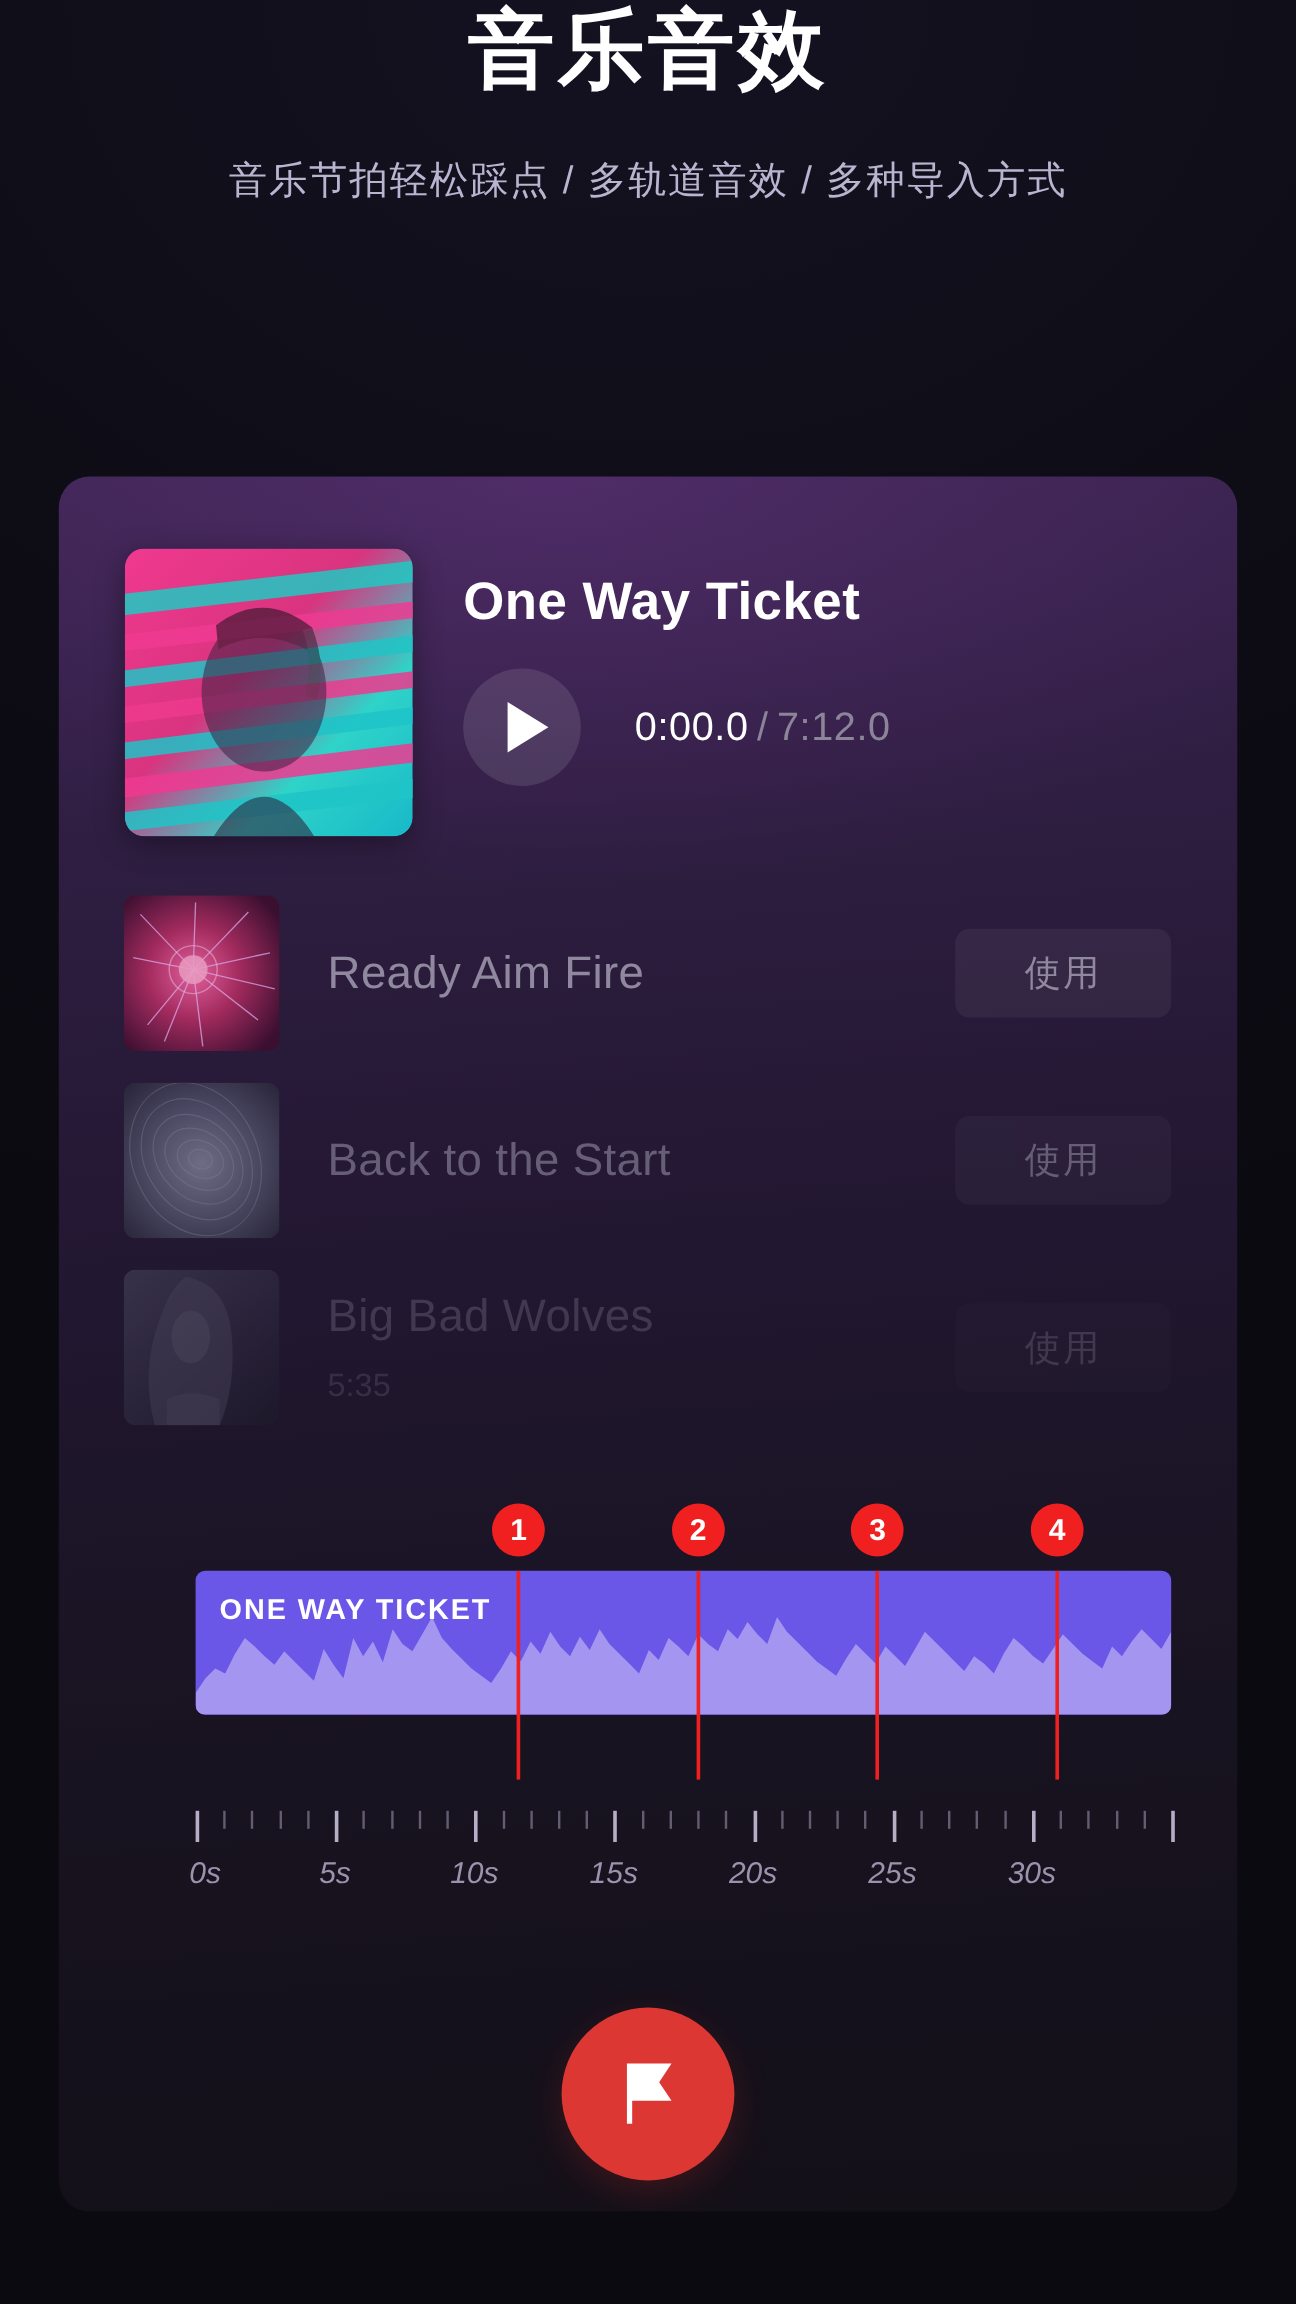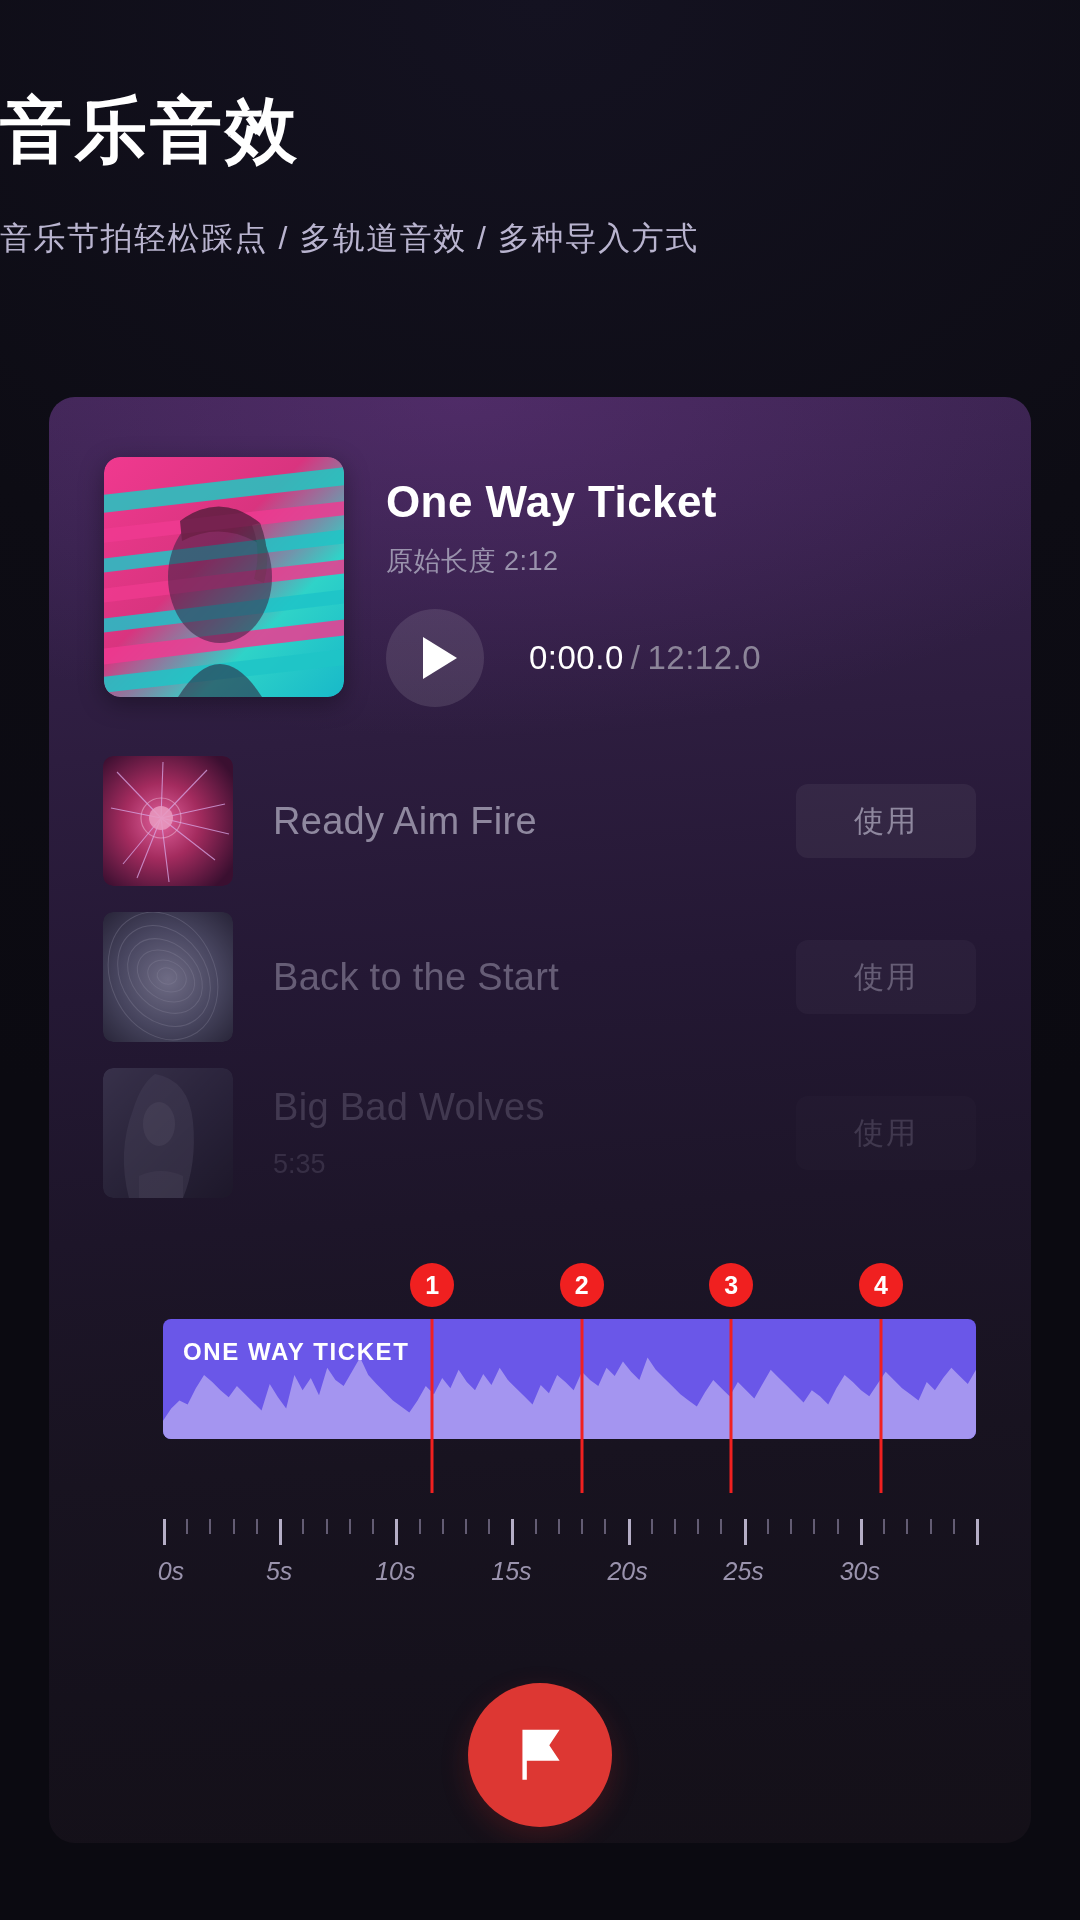--- a/index.html
+++ b/index.html
@@ -13,21 +13,21 @@
   }
   .page {
     position:relative;
     width:1080px; height:1920px;
     background:
       radial-gradient(140% 60% at 50% 0%, #141221 0%, #0d0c14 55%, #0b0a11 100%);
     overflow:hidden;
   }
 
   
-  .header { padding-top:88px; }
+  .header { text-align:center; }
   .page-title {
     font-size:72px;
     font-weight:bold;
     letter-spacing:3px;
     color:#ffffff;
     line-height:1.18;
   }
   .page-subtitle {
     margin-top:44px;
     font-size:32px;
@@ -242,27 +242,26 @@
               <ellipse cx="116" cy="120" rx="52" ry="66" fill="#3b2142"></ellipse>
               <path d="M74 240 q42 -66 84 0 Z" fill="#2e1b36"></path>
               <path d="M76 64 q40 -30 80 2 q4 14 -2 20 q-38 -22 -76 -2 Z" fill="#17121c"></path>
               <path d="M156 66 q12 30 4 60 l-10 -4 q8 -28 -2 -54 Z" fill="#2a2330"></path>
             </g>
           </g>
         </svg>
       </div>
       <div class="np-meta">
         <div class="np-title">One Way Ticket</div>
-        <div class="np-sub">原始长度 2:12</div>
         <div class="np-controls">
           <button class="play-btn">
             <span class="play-tri"></span>
           </button>
           <div class="np-time">
-            <span class="cur">0:00.0</span><span class="sep">/</span><span class="dur">12:12.0</span>
+            <span class="cur">0:00.0</span><span class="sep">/</span><span class="dur">7:12.0</span>
           </div>
         </div>
       </div>
     </div>
 
     <div class="track-list">
 
       <div class="track-row row-1">
         <div class="track-thumb">
           <svg viewBox="0 0 130 130" width="130" height="130" aria-hidden="true">

